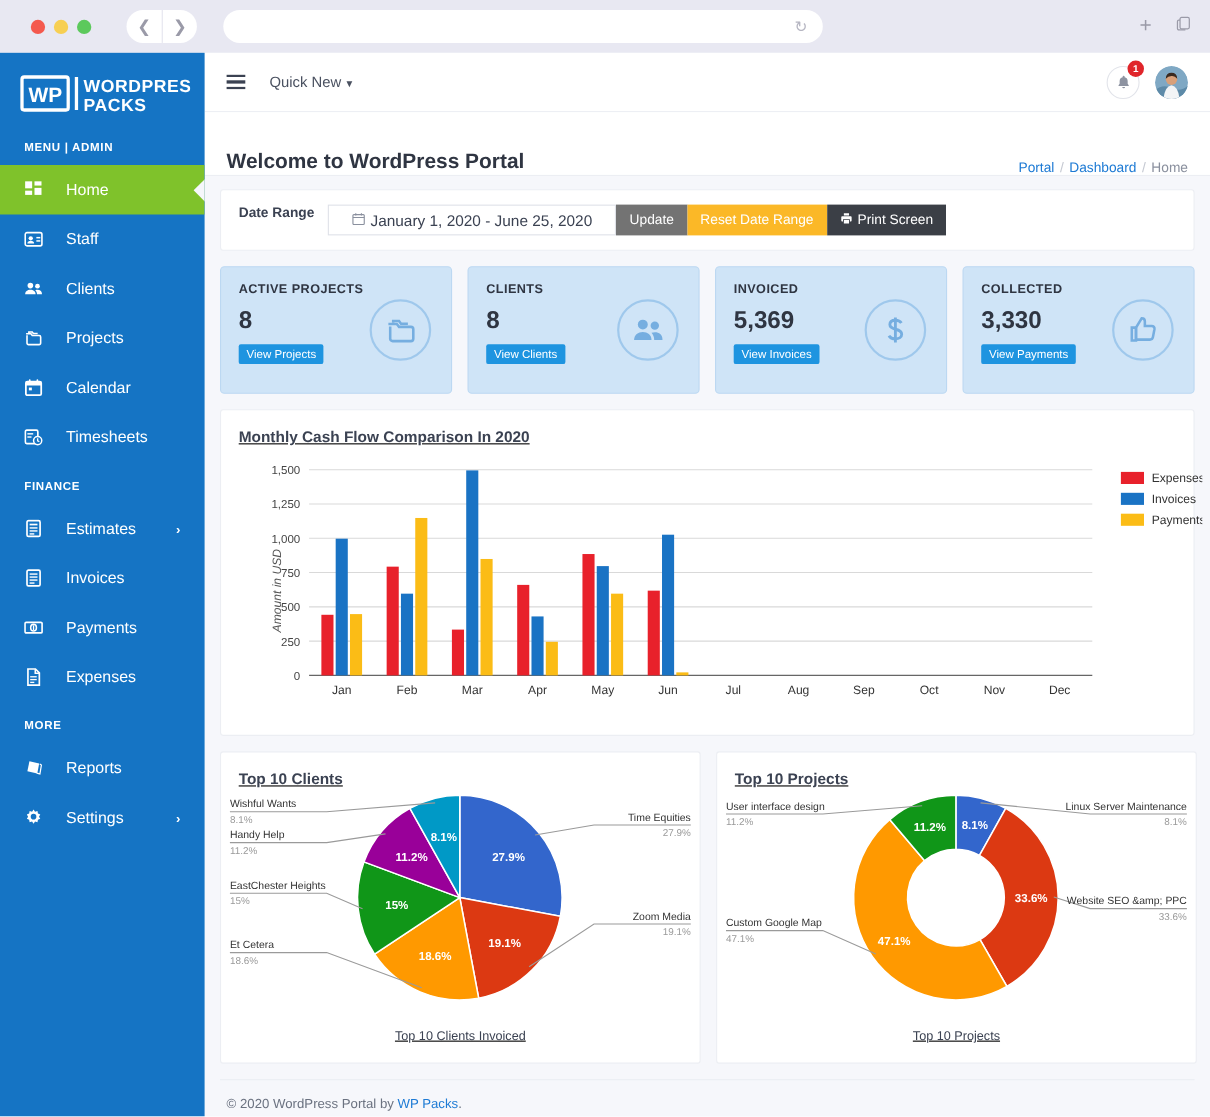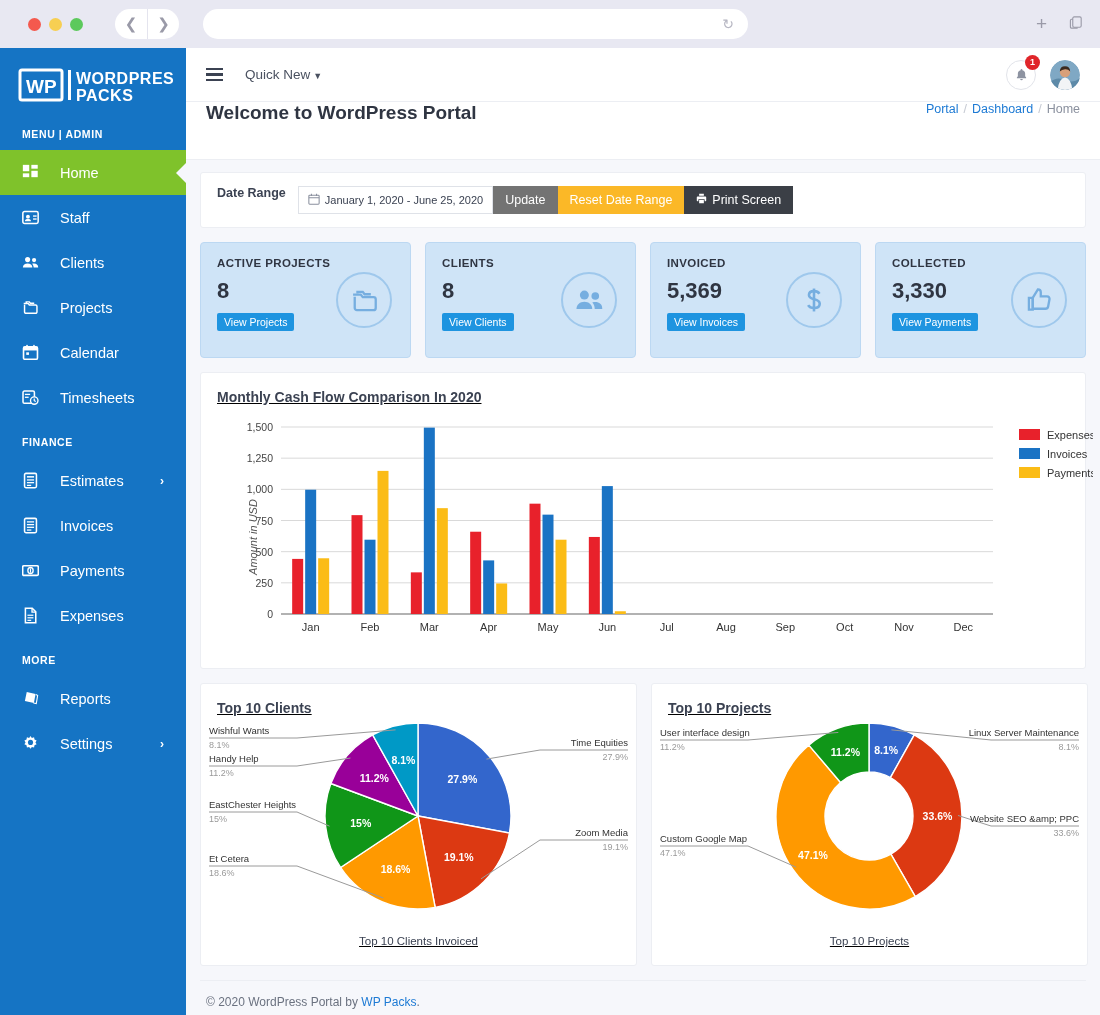--- a/index.html
+++ b/index.html
@@ -92,39 +92,39 @@
     color: #8d93a1; font-size: 13px;
   }
   .badge {
     position: absolute; top: -5px; right: -4px; background: #e0252a; color: #fff;
     font-size: 9px; width: 15px; height: 15px; border-radius: 50%;
     display: flex; align-items: center; justify-content: center; font-weight: bold;
   }
   .avatar { width: 30px; height: 30px; border-radius: 50%; overflow: hidden; }
 
   .pagehead {
-    height: 58px; background: #fff; display: flex; align-items: flex-start;
+    height: 58px; background: #fff; display: flex; align-items: flex-end;
     padding: 0 20px; border-bottom: 1px solid #eceef3;
   }
   .pagetitle { font-size: 19px; font-weight: bold; color: #2f3542; }
   .breadcrumb { margin-left: auto; font-size: 12.5px; color: #8a909e; }
   .breadcrumb a { color: #1d7ad4; text-decoration: none; }
   .breadcrumb .sep { color: #c5c9d2; margin: 0 5px; }
 
   .content { flex: 1; overflow: hidden; padding: 0 14px; }
 
   
   .daterange {
     background: #fff; border: 1px solid #eceef3; border-radius: 3px;
     margin-top: 12px; padding: 13px 16px; display: flex; align-items: flex-start; gap: 0;
   }
   .dr-label { font-size: 12.5px; font-weight: bold; color: #3b4252; margin-right: 12px; }
   .dr-input {
     background: #fff; border: 1px solid #dfe2e8; height: 28px;
-    display: flex; align-items: center; padding: 0 9px; font-size: 11px;
+    display: flex; align-items: center; padding: 0 21px; font-size: 14px;
     color: #3b4252; gap: 5px;
   }
   .btn { height: 28px; border: none; font-size: 12.5px; color: #fff; padding: 0 12px; cursor: pointer;
          font-family: "Liberation Sans", sans-serif; display: flex; align-items: center; gap: 5px; }
   .btn-update { background: #737373; }
   .btn-reset { background: #fbb827; }
   .btn-print { background: #3b3f46; }
 
   
   .stats { display: flex; gap: 14px; margin-top: 14px; }

